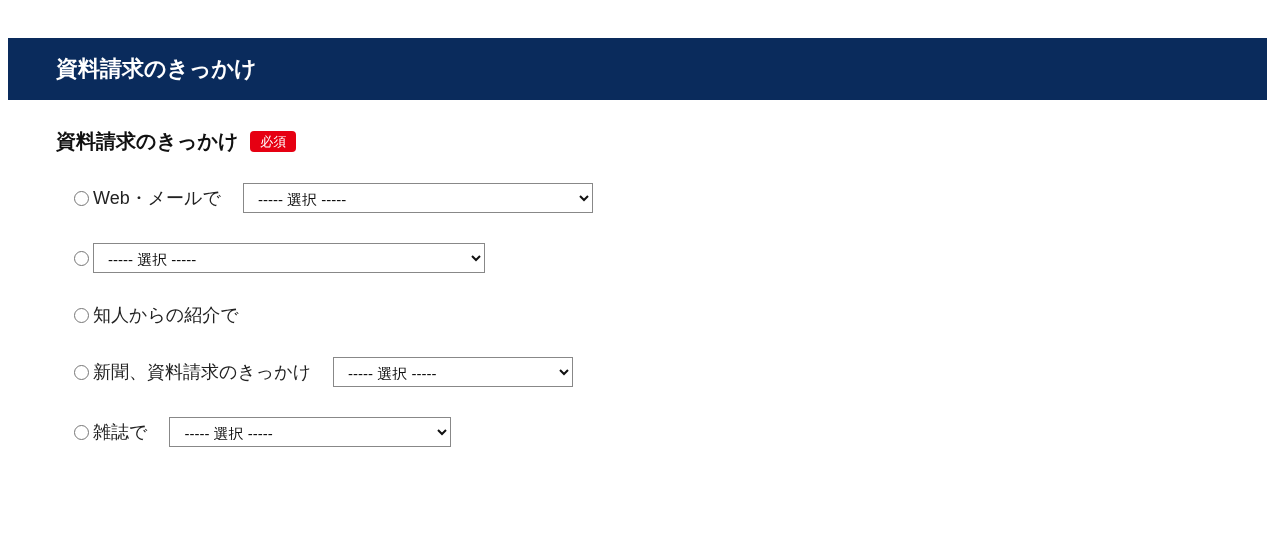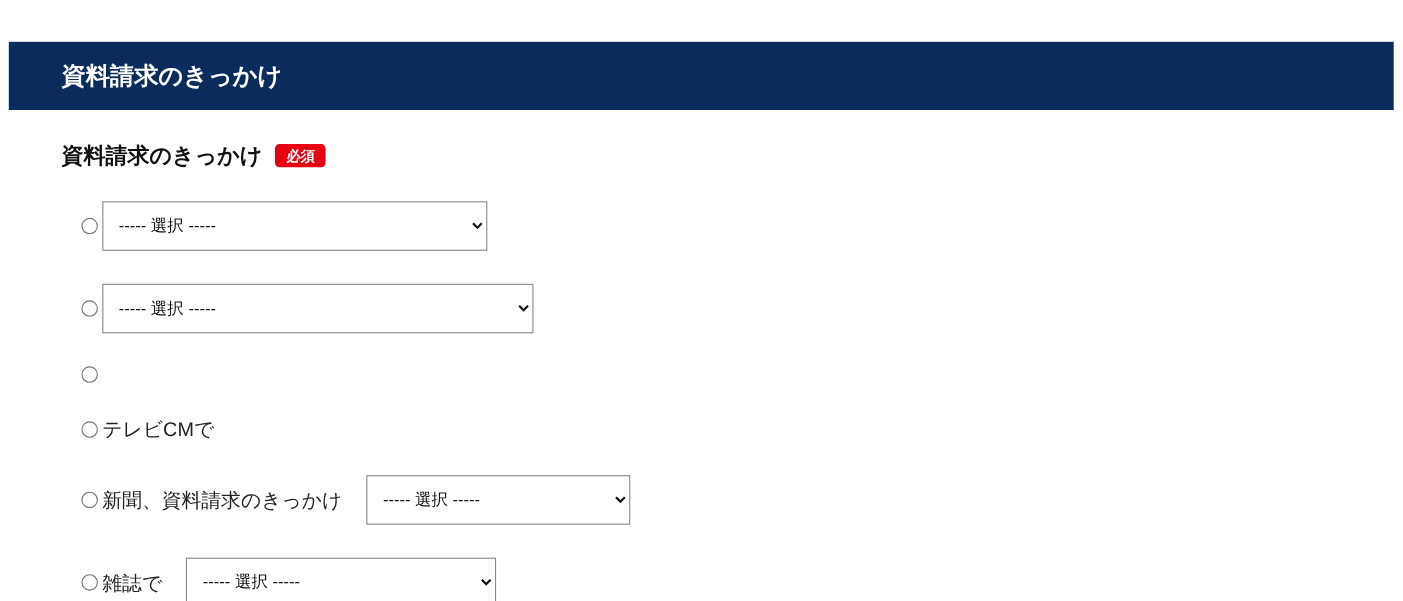--- a/index.html
+++ b/index.html
@@ -33,21 +33,21 @@
   }
   .field-title {
     font-size: 20px;
     font-weight: bold;
     color: #111;
   }
   .required-badge {
     background: #e60012;
     color: #fff;
     font-size: 13px;
-    font-weight: bold;
+    font-weight: normal;
     padding: 3px 10px;
     border-radius: 4px;
     line-height: 1.2;
   }
   .options {
     padding-left: 18px;
   }
   .option-row {
     display: flex;
     align-items: center;
@@ -60,21 +60,21 @@
     height: 15px;
     margin: 0 4px 0 0;
     accent-color: #555;
   }
   .option-label {
     margin-right: 22px;
   }
   select.sel {
     font-size: 15px;
     padding: 6px 10px;
-    height: 45px;
+    height: 30px;
     border: 1px solid #888;
     background: #fff;
     color: #111;
   }
   .sel-w1 { width: 350px; }
   .sel-w2 { width: 392px; }
   .sel-w3 { width: 240px; }
   .sel-w4 { width: 282px; }
 </style>
 </head>
@@ -88,32 +88,30 @@
 
     <div class="field-title-row">
       <span class="field-title">資料請求のきっかけ</span>
       <span class="required-badge">必須</span>
     </div>
 
     <div class="options">
 
     <div class="option-row">
           <input type="radio" name="trigger" style="">
+          <span class="option-label">Web・メールで</span>
           <select class="sel sel-w1"><option>----- 選択 -----</option></select>
         </div>
         <div class="option-row">
           <input type="radio" name="trigger" style="">
           <select class="sel sel-w2"><option>----- 選択 -----</option></select>
         </div>
         <div class="option-row">
           <input type="radio" name="trigger" style="">
-        </div>
-        <div class="option-row">
-          <input type="radio" name="trigger" style="">
-          <span class="option-label">テレビCMで</span>
+          <span class="option-label">知人からの紹介で</span>
         </div>
         <div class="option-row">
           <input type="radio" name="trigger" style="">
           <span class="option-label">新聞、資料請求のきっかけ</span>
           <select class="sel sel-w3"><option>----- 選択 -----</option></select>
         </div>
         <div class="option-row">
           <input type="radio" name="trigger" style="">
           <span class="option-label">雑誌で</span>
           <select class="sel sel-w4"><option>----- 選択 -----</option></select>

